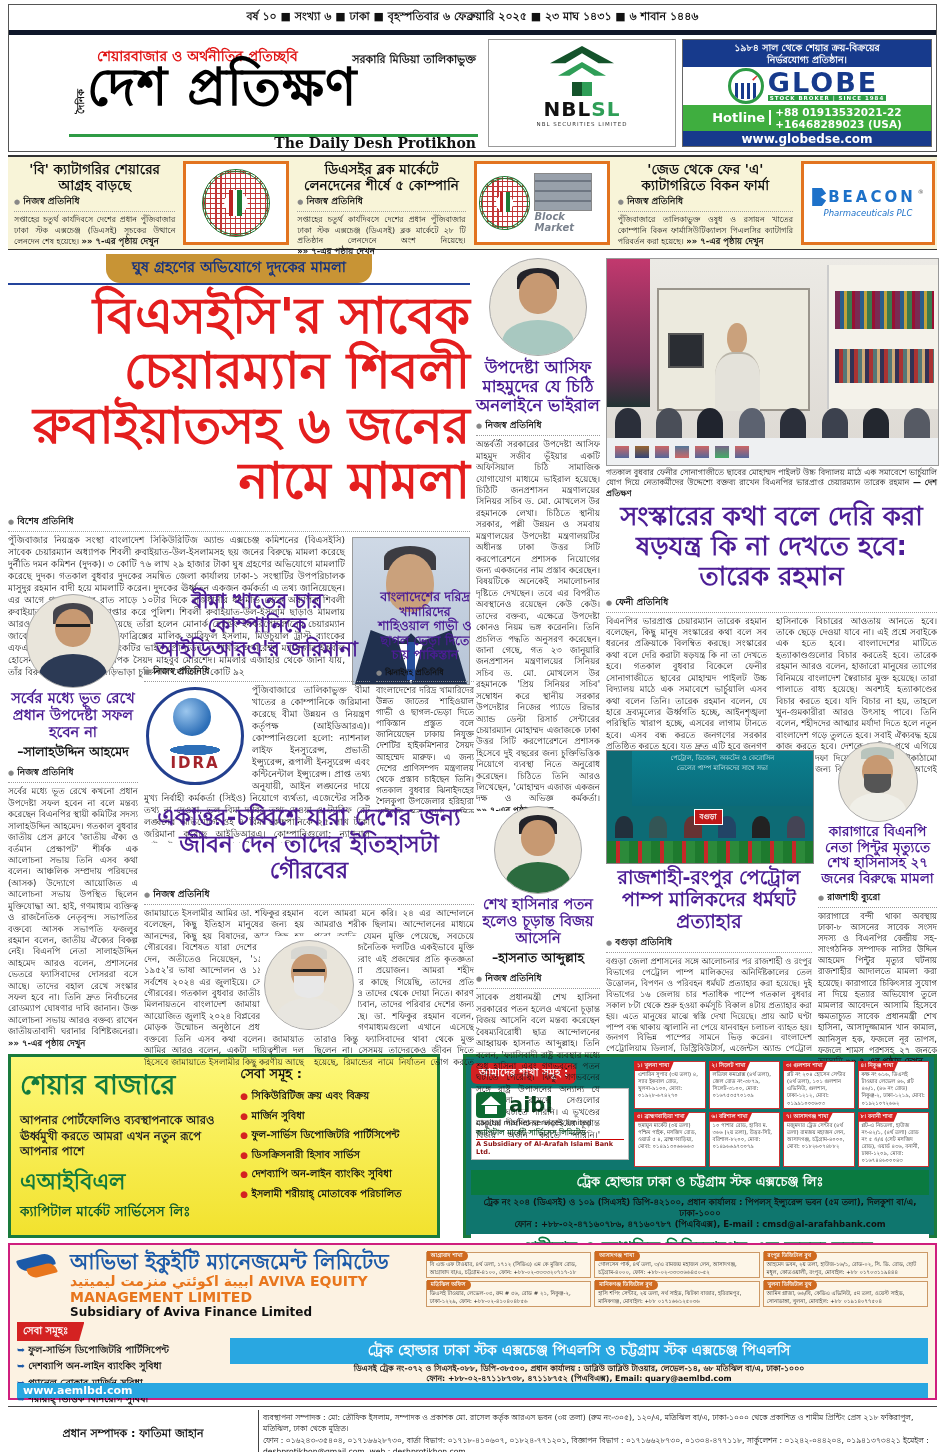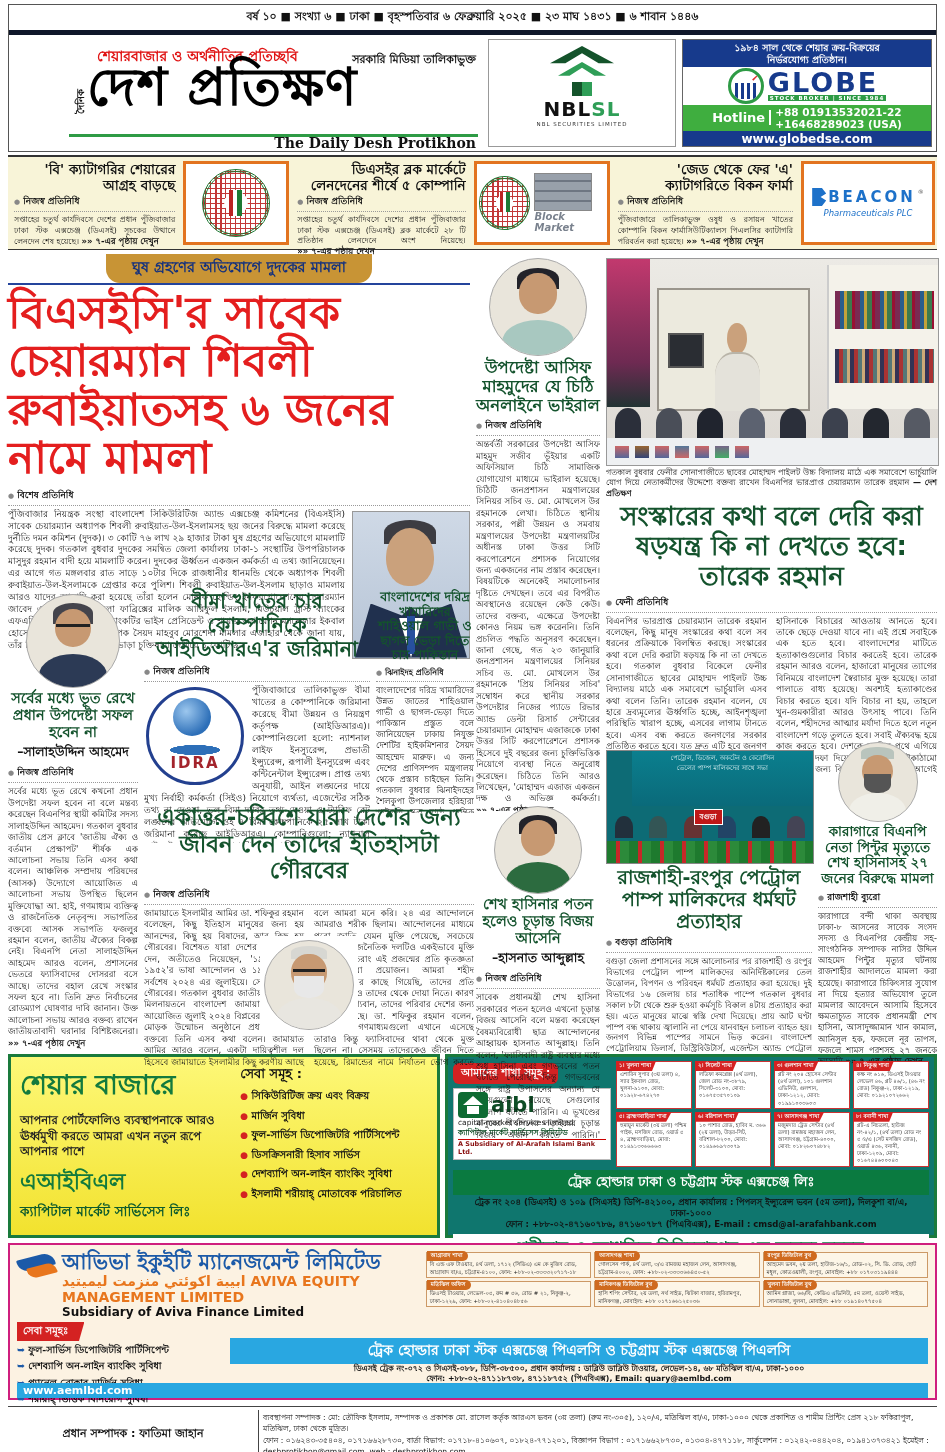--- a/index.html
+++ b/index.html
@@ -28,21 +28,21 @@
   .globe-bars{position:absolute;bottom:2px;left:4px;right:4px;height:16px;background:repeating-linear-gradient(90deg,#173a8c 0 3px,transparent 3px 6px);}
   .globe-arrow{position:absolute;top:-4px;right:-2px;color:#e03030;font-size:15px;font-weight:bold;}
   .globe-word{color:#173a8c;font-size:27px;font-weight:900;letter-spacing:2px;line-height:.9;}
   .globe-sub{font-size:5.5px;color:#fff;background:#2e9b45;font-weight:bold;letter-spacing:1px;padding:0 2px;}
   .globe-hot{background:#3fae3f;color:#fff;display:flex;align-items:center;justify-content:center;gap:4px;padding:1px 0;}
   .hotl{font-size:13px;font-weight:900;border-right:2px solid #fff;padding-right:4px;}
   .hotn{font-size:10.5px;font-weight:900;line-height:1.15;}
   .globe-site{color:#fff;text-align:center;font-size:12px;font-weight:900;padding:1px 0;}
   .teasers{margin:3px 8px 0;border-top:2px solid #333;border-bottom:1px solid #333;background:#f8f4d8;display:flex;align-items:stretch;height:92px;}
   .tease{padding:4px 6px;display:flex;flex-direction:column;}
-  .tease h3{margin:0;font-size:13.5px;text-align:right;line-height:1.2;}
+  .tease h3{margin:0;font-size:13.5px;text-align:center;line-height:1.2;}
   .tease .byline{margin-top:1px;}
   .tease .tbody{font-size:7.8px;text-align:justify;line-height:1.3;flex:1;}
   .lbox{border:3px solid #e2731f;background:#fff;margin:4px 2px;display:flex;align-items:center;justify-content:center;gap:4px;flex-direction:column;padding:2px;}
   .dse{width:62px;height:62px;border-radius:50%;border:3px double #1d7a34;background:radial-gradient(circle,#fff 0 26%,transparent 27%),repeating-linear-gradient(0deg,#c23737 0 1.5px,transparent 1.5px 5px),repeating-linear-gradient(90deg,#c23737 0 1.5px,transparent 1.5px 5px);background-color:#fff;position:relative;}
   .dse::after{content:"";position:absolute;left:24px;top:18px;width:13px;height:26px;background:linear-gradient(90deg,#b22 32%,#fff 32% 65%,#1d7a34 65%);}
   .dse.small{width:48px;height:48px;}
   .dse.small::after{left:18px;top:13px;width:10px;height:20px;}
   .bm-wall{width:56px;height:36px;background:repeating-linear-gradient(0deg,#98a0aa 0 8px,#6e7682 8px 10px),repeating-linear-gradient(90deg,transparent 0 12px,#6e7682 12px 14px);border:1px solid #888;}
   .bm-cap{font-size:10px;font-weight:900;color:#7a828e;font-style:italic;}
   .beacon-line{display:flex;align-items:flex-start;gap:2px;}
@@ -51,22 +51,22 @@
   .beacon-r{font-size:6px;color:#555;}
   .beacon-sub{color:#1d71c9;font-size:8.5px;font-style:italic;margin-top:-2px;}
   .main{position:relative;height:800px;margin:0 8px;}
   .abs{position:absolute;}
   .byline{font-size:9px;font-weight:bold;border-bottom:1px dotted #999;padding-bottom:2px;margin-bottom:3px;}
   .byline .dot{color:#888;font-size:7px;}
   .btxt{font-size:9px;line-height:1.33;text-align:justify;color:#161616;overflow:hidden;}
   .more{font-weight:bold;white-space:nowrap;font-size:8.5px;}
   .kickwrap{text-align:center;border-bottom:2px solid #24449c;}
   .kicker{display:inline-block;background:#c89435;color:#14317d;font-weight:900;font-size:14.5px;padding:2px 26px 3px;border-radius:0 0 14px 14px;position:relative;top:0;}
-  .lead-h{color:#e41e1e;font-size:44px;font-weight:900;text-align:left;line-height:1.1;margin:4px 0 5px;}
-  .h-black{font-weight:900;text-align:center;line-height:1.16;margin:2px 0 3px;color:#14532d;}
+  .lead-h{color:#e41e1e;font-size:50px;font-weight:900;text-align:right;line-height:1.1;margin:4px 0 5px;}
+  .h-black{font-weight:900;text-align:center;line-height:1.16;margin:2px 0 3px;color:#4c1d95;}
   .portrait{float:right;width:116px;height:146px;margin:2px 0 3px 7px;border:1px solid #999;background:linear-gradient(#cfd9e6,#b6c4d6);position:relative;overflow:hidden;}
   .pt-head{position:absolute;left:33px;top:16px;width:48px;height:58px;border-radius:50% 50% 46% 46%;background:#caa17c;}
   .pt-hair{position:absolute;left:31px;top:8px;width:52px;height:24px;border-radius:50% 50% 0 0;background:#3c3c42;}
   .pt-suit{position:absolute;bottom:0;left:2px;width:112px;height:54px;background:#20304e;clip-path:polygon(0 100%,14% 0,42% 22%,50% 6%,58% 22%,86% 0,100% 100%);}
   .pt-shirt{position:absolute;bottom:0;left:46px;width:24px;height:40px;background:#fff;clip-path:polygon(0 0,100% 0,50% 100%);}
   .pt-tie{position:absolute;bottom:4px;left:54px;width:8px;height:38px;background:#27509e;}
   .headshot{border-radius:50%;border:1px solid #aaa;position:relative;overflow:hidden;background:#e9e5db;margin:0 auto;}
   .hs-hair{position:absolute;top:9%;left:28%;width:44%;height:22%;border-radius:50% 50% 0 0;background:#23232a;}
   .hs-head{position:absolute;top:15%;left:30%;width:40%;height:42%;border-radius:48%;background:#c79972;}
   .hs-body{position:absolute;bottom:-10%;left:13%;width:74%;height:46%;border-radius:50% 50% 0 0;background:var(--shirt,#46505e);}
@@ -93,21 +93,21 @@
   .mt-people{position:absolute;bottom:22%;left:0;right:0;height:34%;display:flex;justify-content:space-around;align-items:flex-end;}
   .mt-people .pp{width:18px;height:22px;background:#22303c;}
   .mt-flowers{position:absolute;bottom:0;left:0;right:0;height:20%;background:repeating-linear-gradient(90deg,#1e7a2e 0 9px,#c62828 9px 13px,#2c8a3a 13px 22px);}
   .mt-plate{position:absolute;left:42%;top:52%;background:#c01818;color:#fff;font-size:7px;font-weight:bold;padding:1px 5px;border:1px solid #fff;}
   .idra-logo{float:left;width:92px;height:92px;margin:2px 8px 2px 2px;border-radius:50%;border:3px solid #23408f;background:#fff;position:relative;}
   .idra-globe{position:absolute;top:8px;left:24px;width:38px;height:38px;border-radius:50%;background:radial-gradient(circle at 35% 35%,#9cc7ee,#2d6fb8 70%);}
   .idra-hands{position:absolute;bottom:26px;left:16px;right:16px;height:12px;border-radius:50%;background:radial-gradient(ellipse,#2d6fb8 0 58%,transparent 60%);}
   .idra-txt{position:absolute;bottom:8px;width:100%;text-align:center;color:#a3242c;font-weight:900;font-size:15px;letter-spacing:2px;}
   .july-body{column-count:2;column-gap:10px;position:relative;}
   .july-photo{position:absolute;left:50%;top:46%;transform:translate(-50%,-50%);background:#fff;padding:4px;z-index:2;}
-  .adrow{margin:4px 8px 0;display:flex;gap:5px;height:184px;}
+  .adrow{margin:4px 8px 0;display:flex;gap:23px;height:184px;}
   .aibl-left{width:408px;border:3px solid #1a7a3c;background:linear-gradient(#fdf878,#f2e22e);display:flex;padding:7px 9px;gap:8px;}
   .al-l{width:52%;}
   .al-title{color:#137a3d;font-size:27px;font-weight:900;}
   .al-txt{font-size:11.5px;font-weight:bold;color:#222;line-height:1.35;margin:4px 0;}
   .al-brand{color:#137a3d;font-size:22px;font-weight:900;margin-top:4px;}
   .al-brand2{color:#0e5b2d;font-size:13.5px;font-weight:900;}
   .al-r{flex:1;}
   .al-sv{font-size:13px;font-weight:900;margin-bottom:3px;}
   .svitem{font-size:10px;font-weight:bold;margin:2.5px 0;}
   .svitem .b{color:#d42222;font-size:9px;}
@@ -125,21 +125,21 @@
   .am-bn{font-size:7.5px;font-weight:bold;color:#0e4d26;border-bottom:1px solid #c00;}
   .am-sub{font-size:6.5px;color:#8a1010;font-weight:bold;}
   .brgrid{flex:1;display:grid;grid-template-columns:repeat(4,1fr);gap:3px;}
   .brbox{background:#fff;border:1px solid #c33;position:relative;padding:9px 3px 1px;}
   .brtab{position:absolute;top:-1px;left:-1px;background:#d42222;color:#fff;font-size:5.5px;font-weight:bold;padding:1px 5px 1px 3px;clip-path:polygon(0 0,100% 0,90% 100%,0 100%);}
   .brtxt{font-size:5.3px;line-height:1.35;color:#222;}
   .trekbar{background:#0a7a40;color:#fff;text-align:center;font-size:13px;font-weight:900;padding:2px 0;margin-top:3px;}
   .addr{font-size:8.5px;text-align:center;line-height:1.35;font-weight:bold;margin-top:2px;}
   .slogan{color:#0a7a40;font-size:17.5px;font-weight:900;text-align:center;background:#fff;margin-top:3px;padding:1px 0;}
   .aviva{margin:5px 8px 0;border:2.5px solid #cf1f7e;background:#fcf2e2;padding:5px 7px 6px;position:relative;height:142px;}
-  .av-head{display:flex;align-items:flex-start;gap:1px;}
+  .av-head{display:flex;align-items:flex-start;gap:9px;}
   .av-logo{position:relative;width:44px;height:30px;flex:none;}
   .av-logo::before{content:"";position:absolute;left:0;top:4px;width:38px;height:13px;background:#1c5aa8;border-radius:2px 14px 2px 14px;transform:rotate(-14deg);}
   .av-logo::after{content:"";position:absolute;left:10px;top:13px;width:30px;height:11px;background:#e8761d;border-radius:2px 12px 2px 12px;transform:rotate(-14deg);}
   .av-title{color:#1c5aa8;font-size:21px;font-weight:900;line-height:1;}
   .av-en{color:#e8761d;font-size:14px;font-weight:bold;}
   .av-sub{color:#111;font-size:12px;font-weight:900;}
   .av-cols{display:flex;gap:8px;margin-top:2px;}
   .av-left{width:44%;}
   .av-ribbon{display:inline-block;background:#d42222;color:#fff;font-size:10px;font-weight:bold;padding:1px 16px 1px 6px;clip-path:polygon(0 0,100% 0,92% 100%,0 100%);}
   .av-item{font-size:9.5px;font-weight:bold;margin:1.5px 0;}

